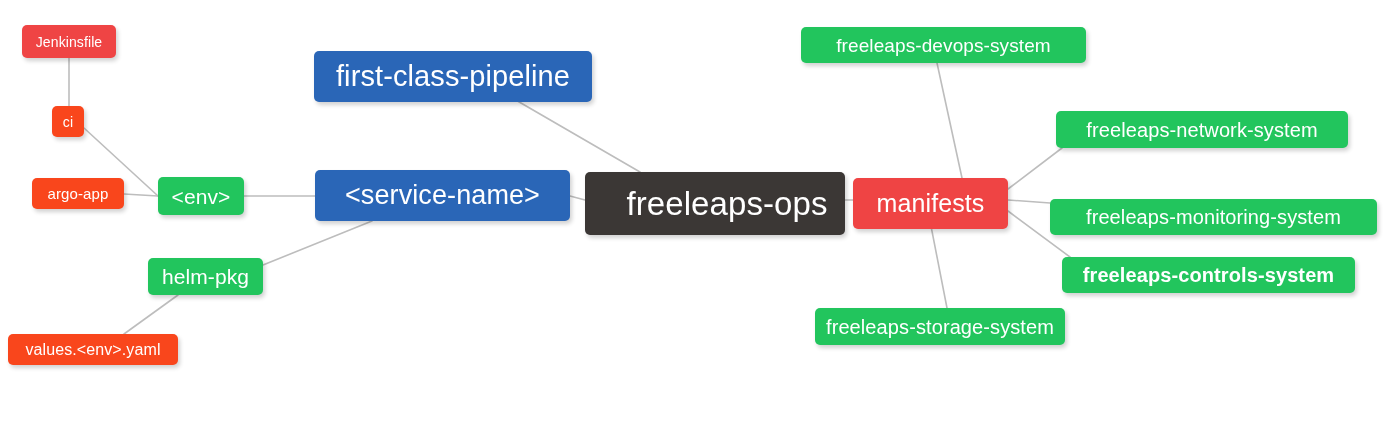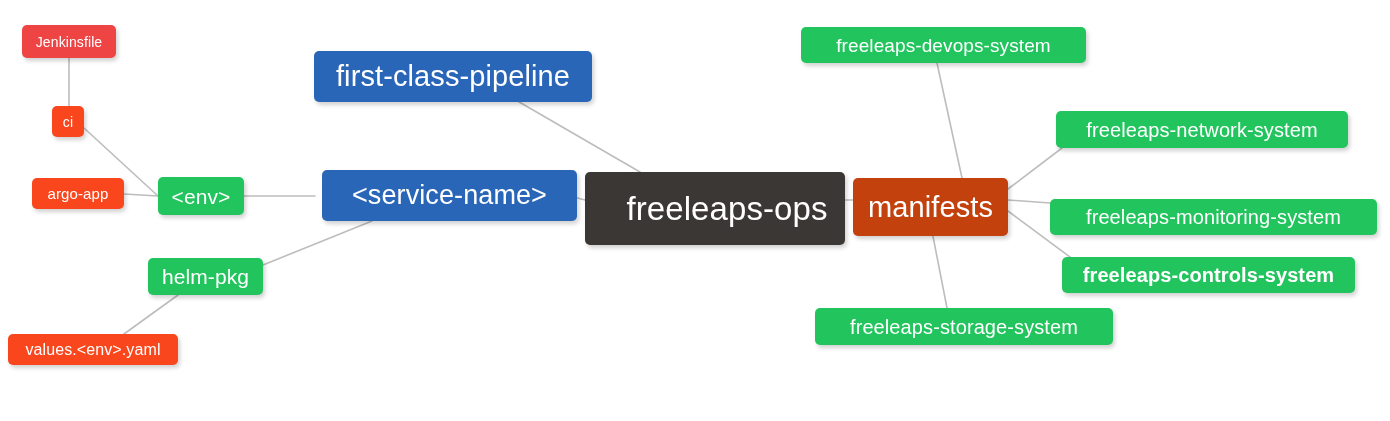--- a/index.html
+++ b/index.html
@@ -82,38 +82,38 @@
       </div>
       <div class="node" style="left: 148px; top: 258px; width: 115px; height: 37px; background: rgb(34, 197, 93); font-size: 21px;">
         <span class="node-label">helm-pkg</span>
       </div>
       <div class="node" style="left: 8px; top: 334px; width: 170px; height: 31px; background: rgb(249, 70, 28); font-size: 16px;">
         <span class="node-label">values.&lt;env&gt;.yaml</span>
       </div>
       <div class="node" style="left: 314px; top: 37px; width: 278px; height: 51px; background: rgb(42, 102, 183); font-size: 29px; margin-top: 14px;">
         <span class="node-label">first-class-pipeline</span>
       </div>
-      <div class="node" style="left: 322px; top: 170px; width: 255px; height: 51px; background: rgb(42, 102, 183); font-size: 27px;">
+      <div class="node" style="left: 315px; top: 170px; width: 255px; height: 51px; background: rgb(42, 102, 183); font-size: 27px;">
         <span class="node-label">&lt;service-name&gt;</span>
       </div>
-      <div class="node" style="left: 585px; top: 172px; width: 260px; height: 73px; background: rgb(59, 55, 53); font-size: 33px; padding-left: 24px;">
+      <div class="node" style="left: 585px; top: 172px; width: 260px; height: 63px; background: rgb(59, 55, 53); font-size: 33px; padding-left: 24px;">
         <span class="node-label">freeleaps-ops</span>
       </div>
-      <div class="node" style="left: 853px; top: 178px; width: 155px; height: 58px; background: #c2410c; font-size: 29px;">
+      <div class="node" style="left: 853px; top: 178px; width: 155px; height: 51px; background: #ef4444; font-size: 25px;">
         <span class="node-label">manifests</span>
       </div>
       <div class="node" style="left: 801px; top: 27px; width: 285px; height: 36px; background: rgb(34, 197, 93); font-size: 19px;">
         <span class="node-label">freeleaps-devops-system</span>
       </div>
       <div class="node" style="left: 1056px; top: 111px; width: 292px; height: 37px; background: rgb(34, 197, 93); font-size: 20px;">
         <span class="node-label">freeleaps-network-system</span>
       </div>
       <div class="node" style="left: 1050px; top: 199px; width: 327px; height: 36px; background: rgb(34, 197, 93); font-size: 20px;">
         <span class="node-label">freeleaps-monitoring-system</span>
       </div>
       <div class="node" style="left: 1062px; top: 257px; width: 293px; height: 36px; background: rgb(34, 197, 93); font-size: 20px; font-weight: bold;">
         <span class="node-label">freeleaps-controls-system</span>
       </div>
-      <div class="node" style="left: 815px; top: 308px; width: 298px; height: 37px; background: rgb(34, 197, 93); font-size: 20px;">
+      <div class="node" style="left: 815px; top: 308px; width: 250px; height: 37px; background: rgb(34, 197, 93); font-size: 20px;">
         <span class="node-label">freeleaps-storage-system</span>
       </div>
     </div>
 </div>
 
 </body></html>

